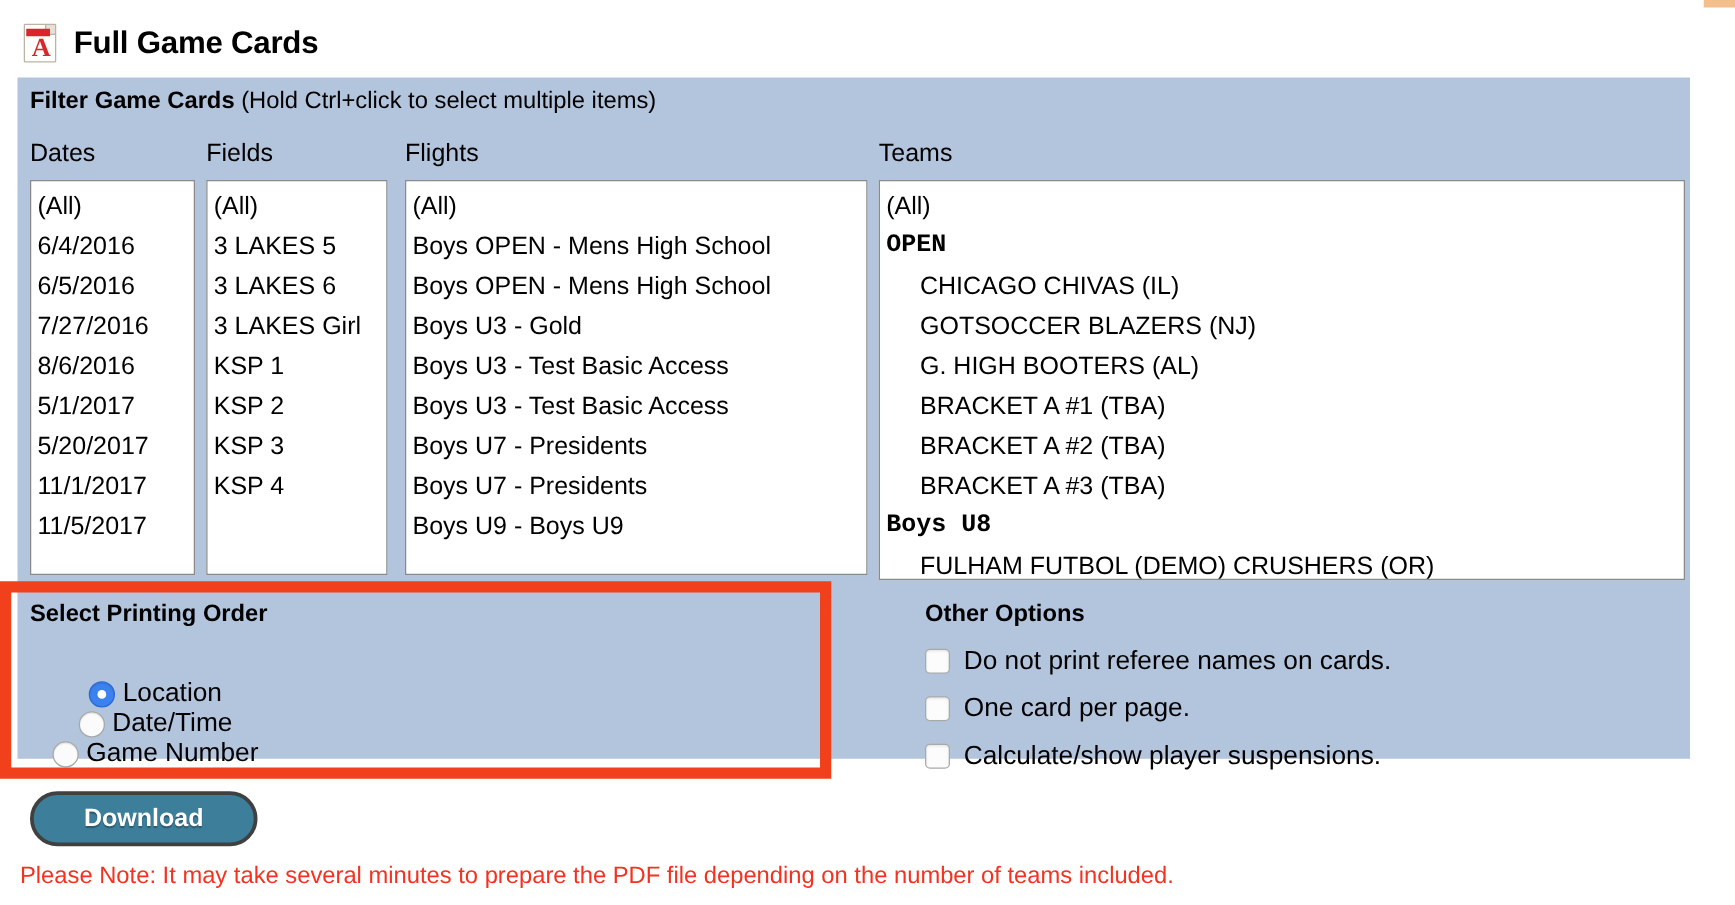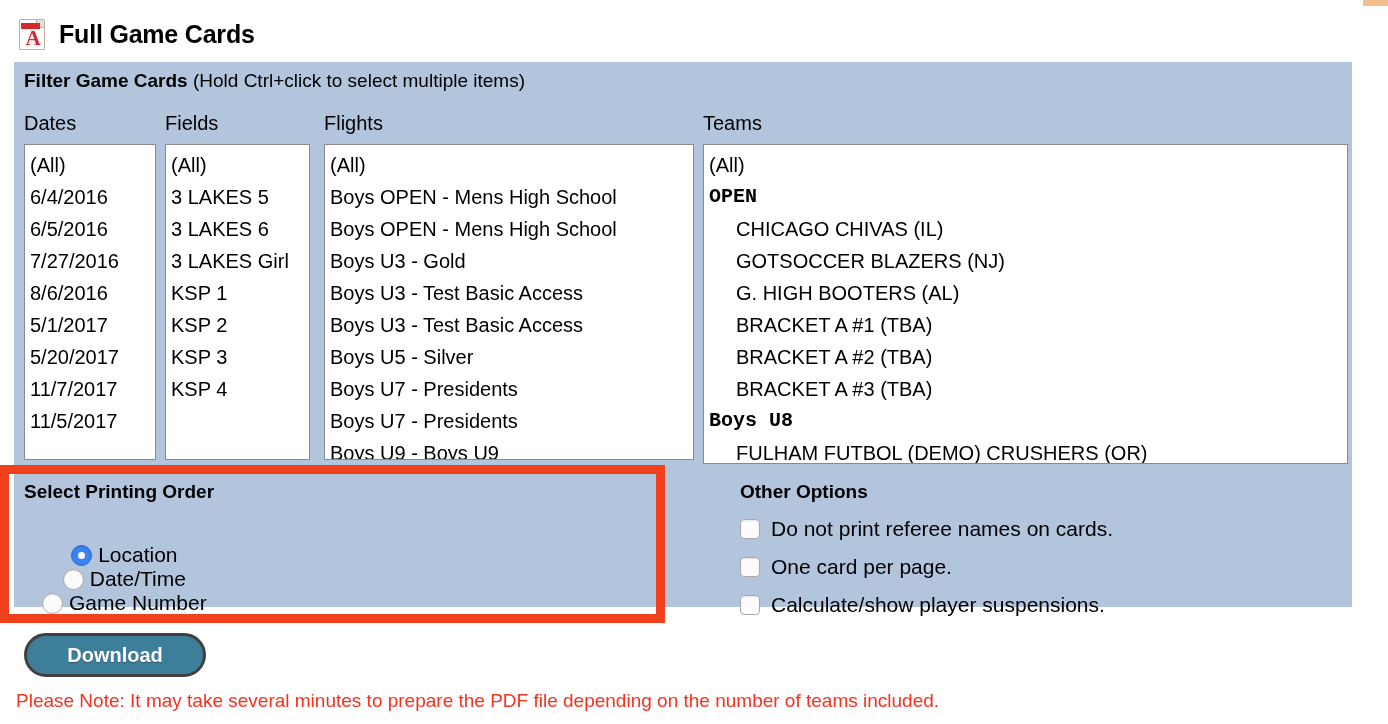--- a/index.html
+++ b/index.html
@@ -280,41 +280,40 @@
     <div class="col-label lbl-teams">Teams</div>
 
     <div class="listbox lb-dates" id="list-dates">
         <div class="lb-item">(All)</div>
         <div class="lb-item">6/4/2016</div>
         <div class="lb-item">6/5/2016</div>
         <div class="lb-item">7/27/2016</div>
         <div class="lb-item">8/6/2016</div>
         <div class="lb-item">5/1/2017</div>
         <div class="lb-item">5/20/2017</div>
-        <div class="lb-item">11/7/2017</div>
+        <div class="lb-item">11/1/2017</div>
         <div class="lb-item">11/5/2017</div>
       </div>
     <div class="listbox lb-fields" id="list-fields">
         <div class="lb-item">(All)</div>
         <div class="lb-item">3 LAKES 5</div>
         <div class="lb-item">3 LAKES 6</div>
         <div class="lb-item">3 LAKES Girl</div>
         <div class="lb-item">KSP 1</div>
         <div class="lb-item">KSP 2</div>
         <div class="lb-item">KSP 3</div>
         <div class="lb-item">KSP 4</div>
       </div>
     <div class="listbox lb-flights" id="list-flights">
         <div class="lb-item">(All)</div>
         <div class="lb-item">Boys OPEN - Mens High School</div>
         <div class="lb-item">Boys OPEN - Mens High School</div>
         <div class="lb-item">Boys U3 - Gold</div>
         <div class="lb-item">Boys U3 - Test Basic Access</div>
         <div class="lb-item">Boys U3 - Test Basic Access</div>
-        <div class="lb-item">Boys U5 - Silver</div>
         <div class="lb-item">Boys U7 - Presidents</div>
         <div class="lb-item">Boys U7 - Presidents</div>
         <div class="lb-item">Boys U9 - Boys U9</div>
       </div>
     <div class="listbox lb-teams" id="list-teams">
         <div class="lb-item">(All)</div>
         <div class="lb-item group">OPEN</div>
         <div class="lb-item child">CHICAGO CHIVAS (IL)</div>
         <div class="lb-item child">GOTSOCCER BLAZERS (NJ)</div>
         <div class="lb-item child">G. HIGH BOOTERS (AL)</div>

